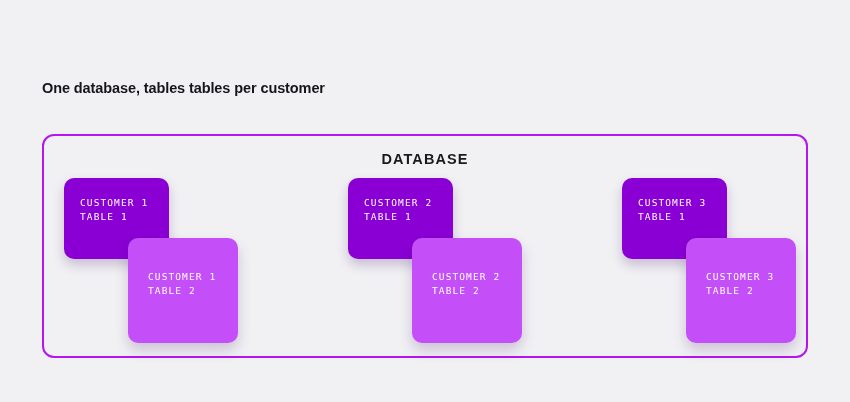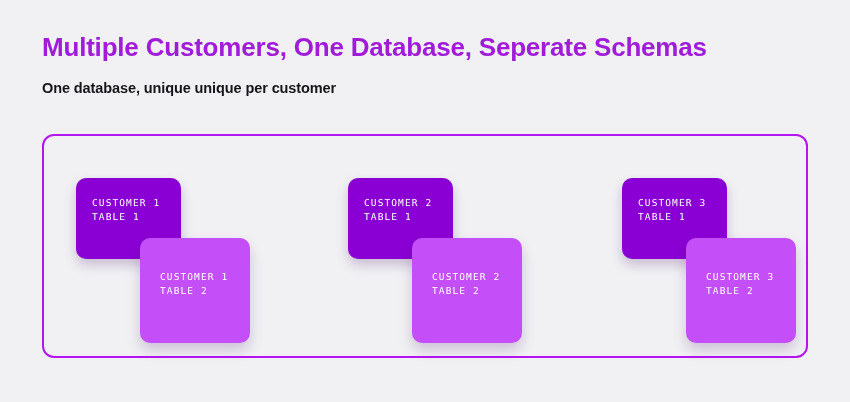--- a/index.html
+++ b/index.html
@@ -70,21 +70,21 @@
     letter-spacing: 1.1px;
   }
 
   
   .group {
     position: absolute;
     top: 42px;
     width: 220px;
     height: 175px;
   }
-  .group-1 { left: 22px; }
+  .group-1 { left: 10px; }
   .group-2 { left: 294px; }
   .group-3 { left: 568px; }
 
   .card {
     position: absolute;
     box-sizing: border-box;
     border-radius: 10px;
     color: #ffffff;
     font-family: "DejaVu Sans Mono", "Liberation Mono", monospace;
     font-size: 9.5px;
@@ -123,24 +123,24 @@
   }
   .card-line {
     display: block;
   }
 </style>
 </head>
 <body>
 
 <div class="page">
 
-  <div class="title">Multiple Customers, One Database, Seperate Schemas</div>
-  <div class="subtitle">One database, unique unique per customer</div>
+  <div class="subtitle">One database, tables tables per customer</div>
 
   <div class="db-container">
+    <div class="db-label">DATABASE</div>
 
     <div class="group group-1">
       <div class="card card-back">
         <span class="card-text"><span class="card-line">CUSTOMER 1</span><span class="card-line">TABLE 1</span></span>
       </div>
       <div class="card card-front">
         <span class="card-text"><span class="card-line">CUSTOMER 1</span><span class="card-line">TABLE 2</span></span>
       </div>
     </div>
 

